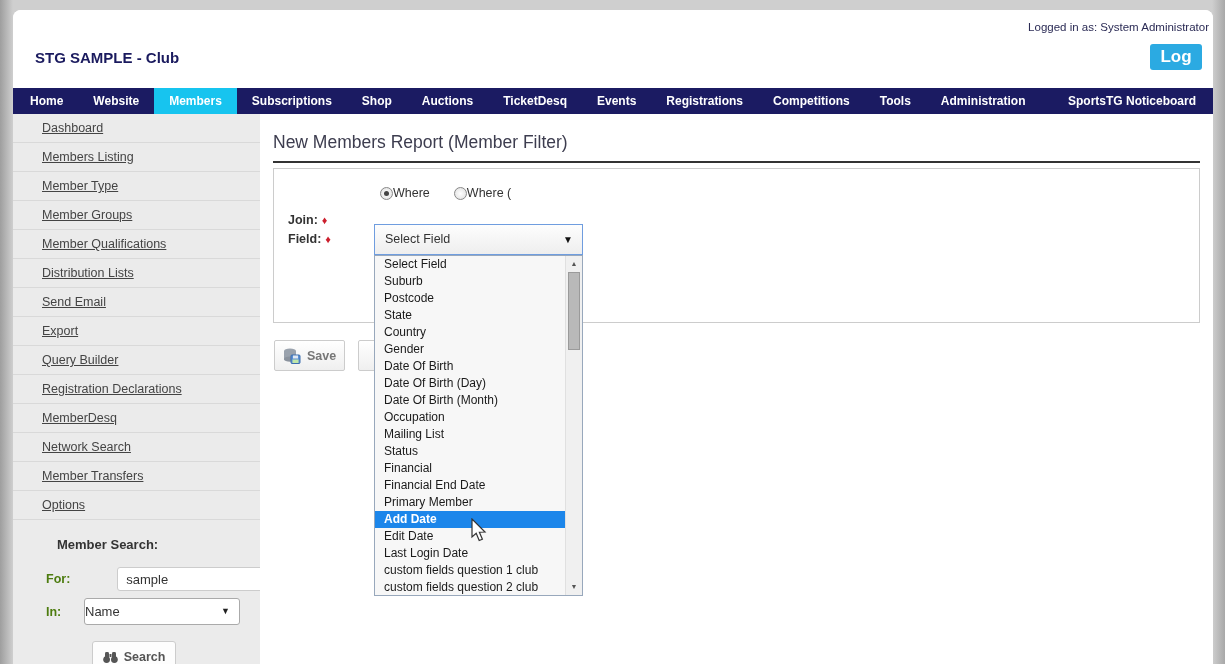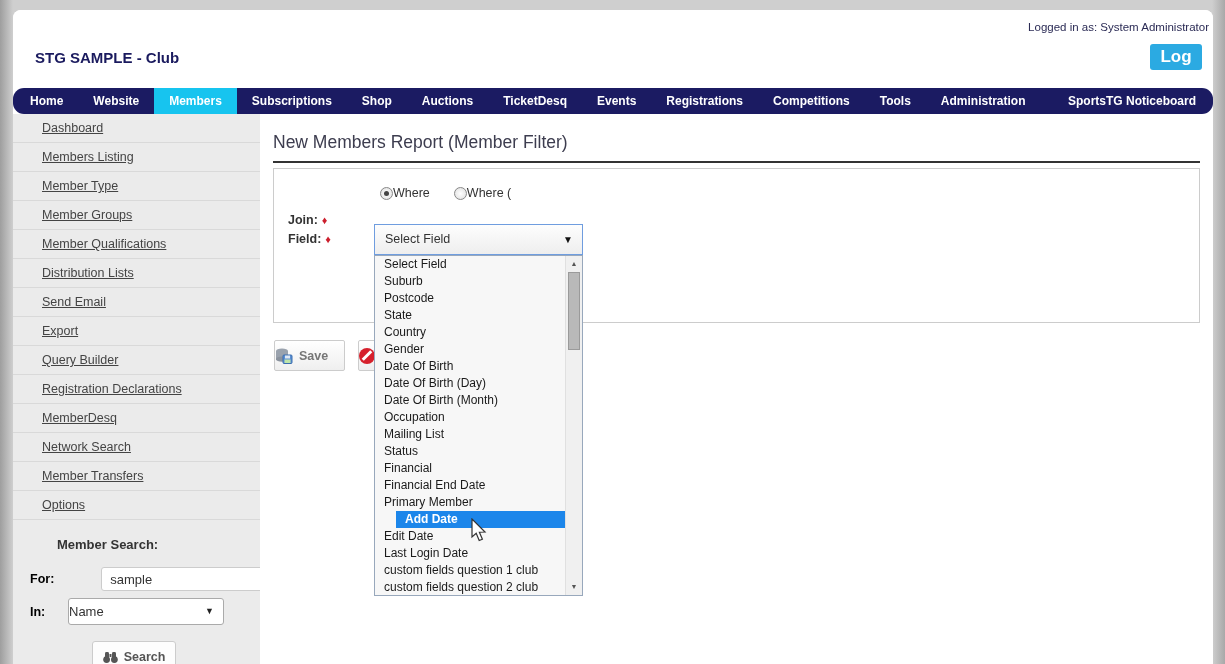--- a/index.html
+++ b/index.html
@@ -13,37 +13,37 @@
   
   .hdr { position:relative; height:78px; background:#fff; }
   .club-title { position:absolute; left:22px; top:39px; font-size:15px; font-weight:bold; color:#1a1a5e; }
   .logged-in { position:absolute; right:4px; top:11px; font-size:11.5px; color:#2b2b55; }
   .logoff-btn { position:absolute; right:11px; top:34px; width:52px; height:26px;
     background:#2baae2; color:#fff; font-size:17px; font-weight:bold; border:none;
     border-radius:3px; text-align:center; line-height:26px; cursor:pointer; }
 
   
   .nav { display:flex; height:26px; background:#1b1b62; color:#fff;
-    font-size:12px; font-weight:bold; align-items:stretch;border-radius:11px; }
+    font-size:12px; font-weight:bold; align-items:stretch; }
   .nav-item { padding:0 15px; line-height:26px; cursor:pointer; white-space:nowrap; }
   .nav-item:first-child { padding-left:17px; }
   .nav-item.active { background:#17c4ef; }
   .nav-right { margin-left:auto; padding:0 17px; line-height:26px; cursor:pointer; }
 
   
   .content { display:flex; height:550px; }
 
   
   .sidebar { width:247px; background:#ebebeb; flex:none; }
   .side-item { height:29px; line-height:28px; padding-left:29px; font-size:12.5px;
     color:#444; border-bottom:1px solid #d9d9d9; cursor:pointer;text-decoration:underline; }
   .msearch { padding:17px 0 0 17px; }
   .msearch-title { font-size:13px; font-weight:bold; color:#333; margin-bottom:15px;margin-left:27px; }
   .ms-row { display:flex; align-items:center; margin-bottom:7px; }
-  .ms-label { width:38px; font-size:12.5px; font-weight:bold; color:#000000; }
+  .ms-label { width:38px; font-size:12.5px; font-weight:bold; color:#4d7c0f;margin-left:16px; }
   .ms-input { width:181px; height:24px; border:1px solid #ccc; border-radius:3px;
     background:#fff; font-size:13px; color:#333; padding:0 8px;
     font-family:"Liberation Sans", sans-serif;margin-left:47px; }
   .ms-select { width:156px; height:27px; border:1px solid #aaa; border-radius:3px;
     background:#fff; font-size:13px; color:#333; position:relative;
     line-height:25px; padding:0 0; cursor:pointer; }
   .ms-select .arr { position:absolute; right:9px; top:0; font-size:9px; color:#222; }
   .search-btn { margin:16px 0 0 62px; width:84px; height:32px; background:#fdfdfd;
     border:1px solid #ccc; border-radius:3px; display:flex; align-items:center;
     justify-content:center; gap:6px; font-size:12.5px; font-weight:bold; color:#555; cursor:pointer; }
@@ -68,34 +68,34 @@
     border:1px solid #6f9ddf; background:linear-gradient(#fdfdfd,#eee);
     font-size:12.5px; color:#333; line-height:29px; padding:0 10px; cursor:pointer; z-index:5; }
   .select-closed .arr { position:absolute; right:9px; top:0; font-size:10px; color:#111; }
 
   
   .dropdown { position:absolute; left:114px; top:141px; width:209px; height:341px;
     background:#f7f7f7; border:1px solid #98a8bc; z-index:10; display:flex; }
   .dd-opts { flex:1; overflow:hidden; }
   .dd-opt { height:17px; line-height:17px; font-size:12px; color:#1a1a1a;
     padding-left:9px; white-space:nowrap; cursor:pointer; }
-  .dd-opt.selected { background:#1c86ea; color:#fff; font-weight:bold;margin-left:21px; }
+  .dd-opt.selected { background:#1c86ea; color:#fff; font-weight:bold; }
   .dd-scroll { width:17px; flex:none; background:#f0f0f0; position:relative;
     border-left:1px solid #e0e0e0; }
   .dd-arrow { position:absolute; left:0; width:16px; height:14px; text-align:center;
     font-size:7px; color:#555; line-height:14px; cursor:pointer; }
   .dd-arrow.up { top:1px; }
   .dd-arrow.down { bottom:1px; }
   .dd-thumb { position:absolute; left:2px; top:16px; width:12px; height:78px;
     background:#b9b9b9; border:1px solid #9a9a9a; cursor:pointer; }
 
   
   .btn { position:absolute; top:226px; height:31px; background:linear-gradient(#fff,#efefef);
     border:1px solid #ccc; border-radius:2px; display:flex; align-items:center;
-    justify-content:flex-start; gap:6px; font-size:12.5px; font-weight:bold; color:#777; cursor:pointer; }
+    justify-content:center; gap:6px; font-size:12.5px; font-weight:bold; color:#777; cursor:pointer; }
   .btn-save { left:14px; width:71px; }
   .btn-cancel { left:98px; width:92px; }
   .cancel-ico { width:16px; height:16px; border-radius:50%; background:#d6202c;
     position:relative; flex:none; }
   .cancel-ico::after { content:""; position:absolute; left:2px; top:6.5px; width:12px;
     height:3px; background:#fff; transform:rotate(-45deg); }
 
   .cursor { position:absolute; left:210px; top:404px; z-index:20; }
 </style>
 </head>

